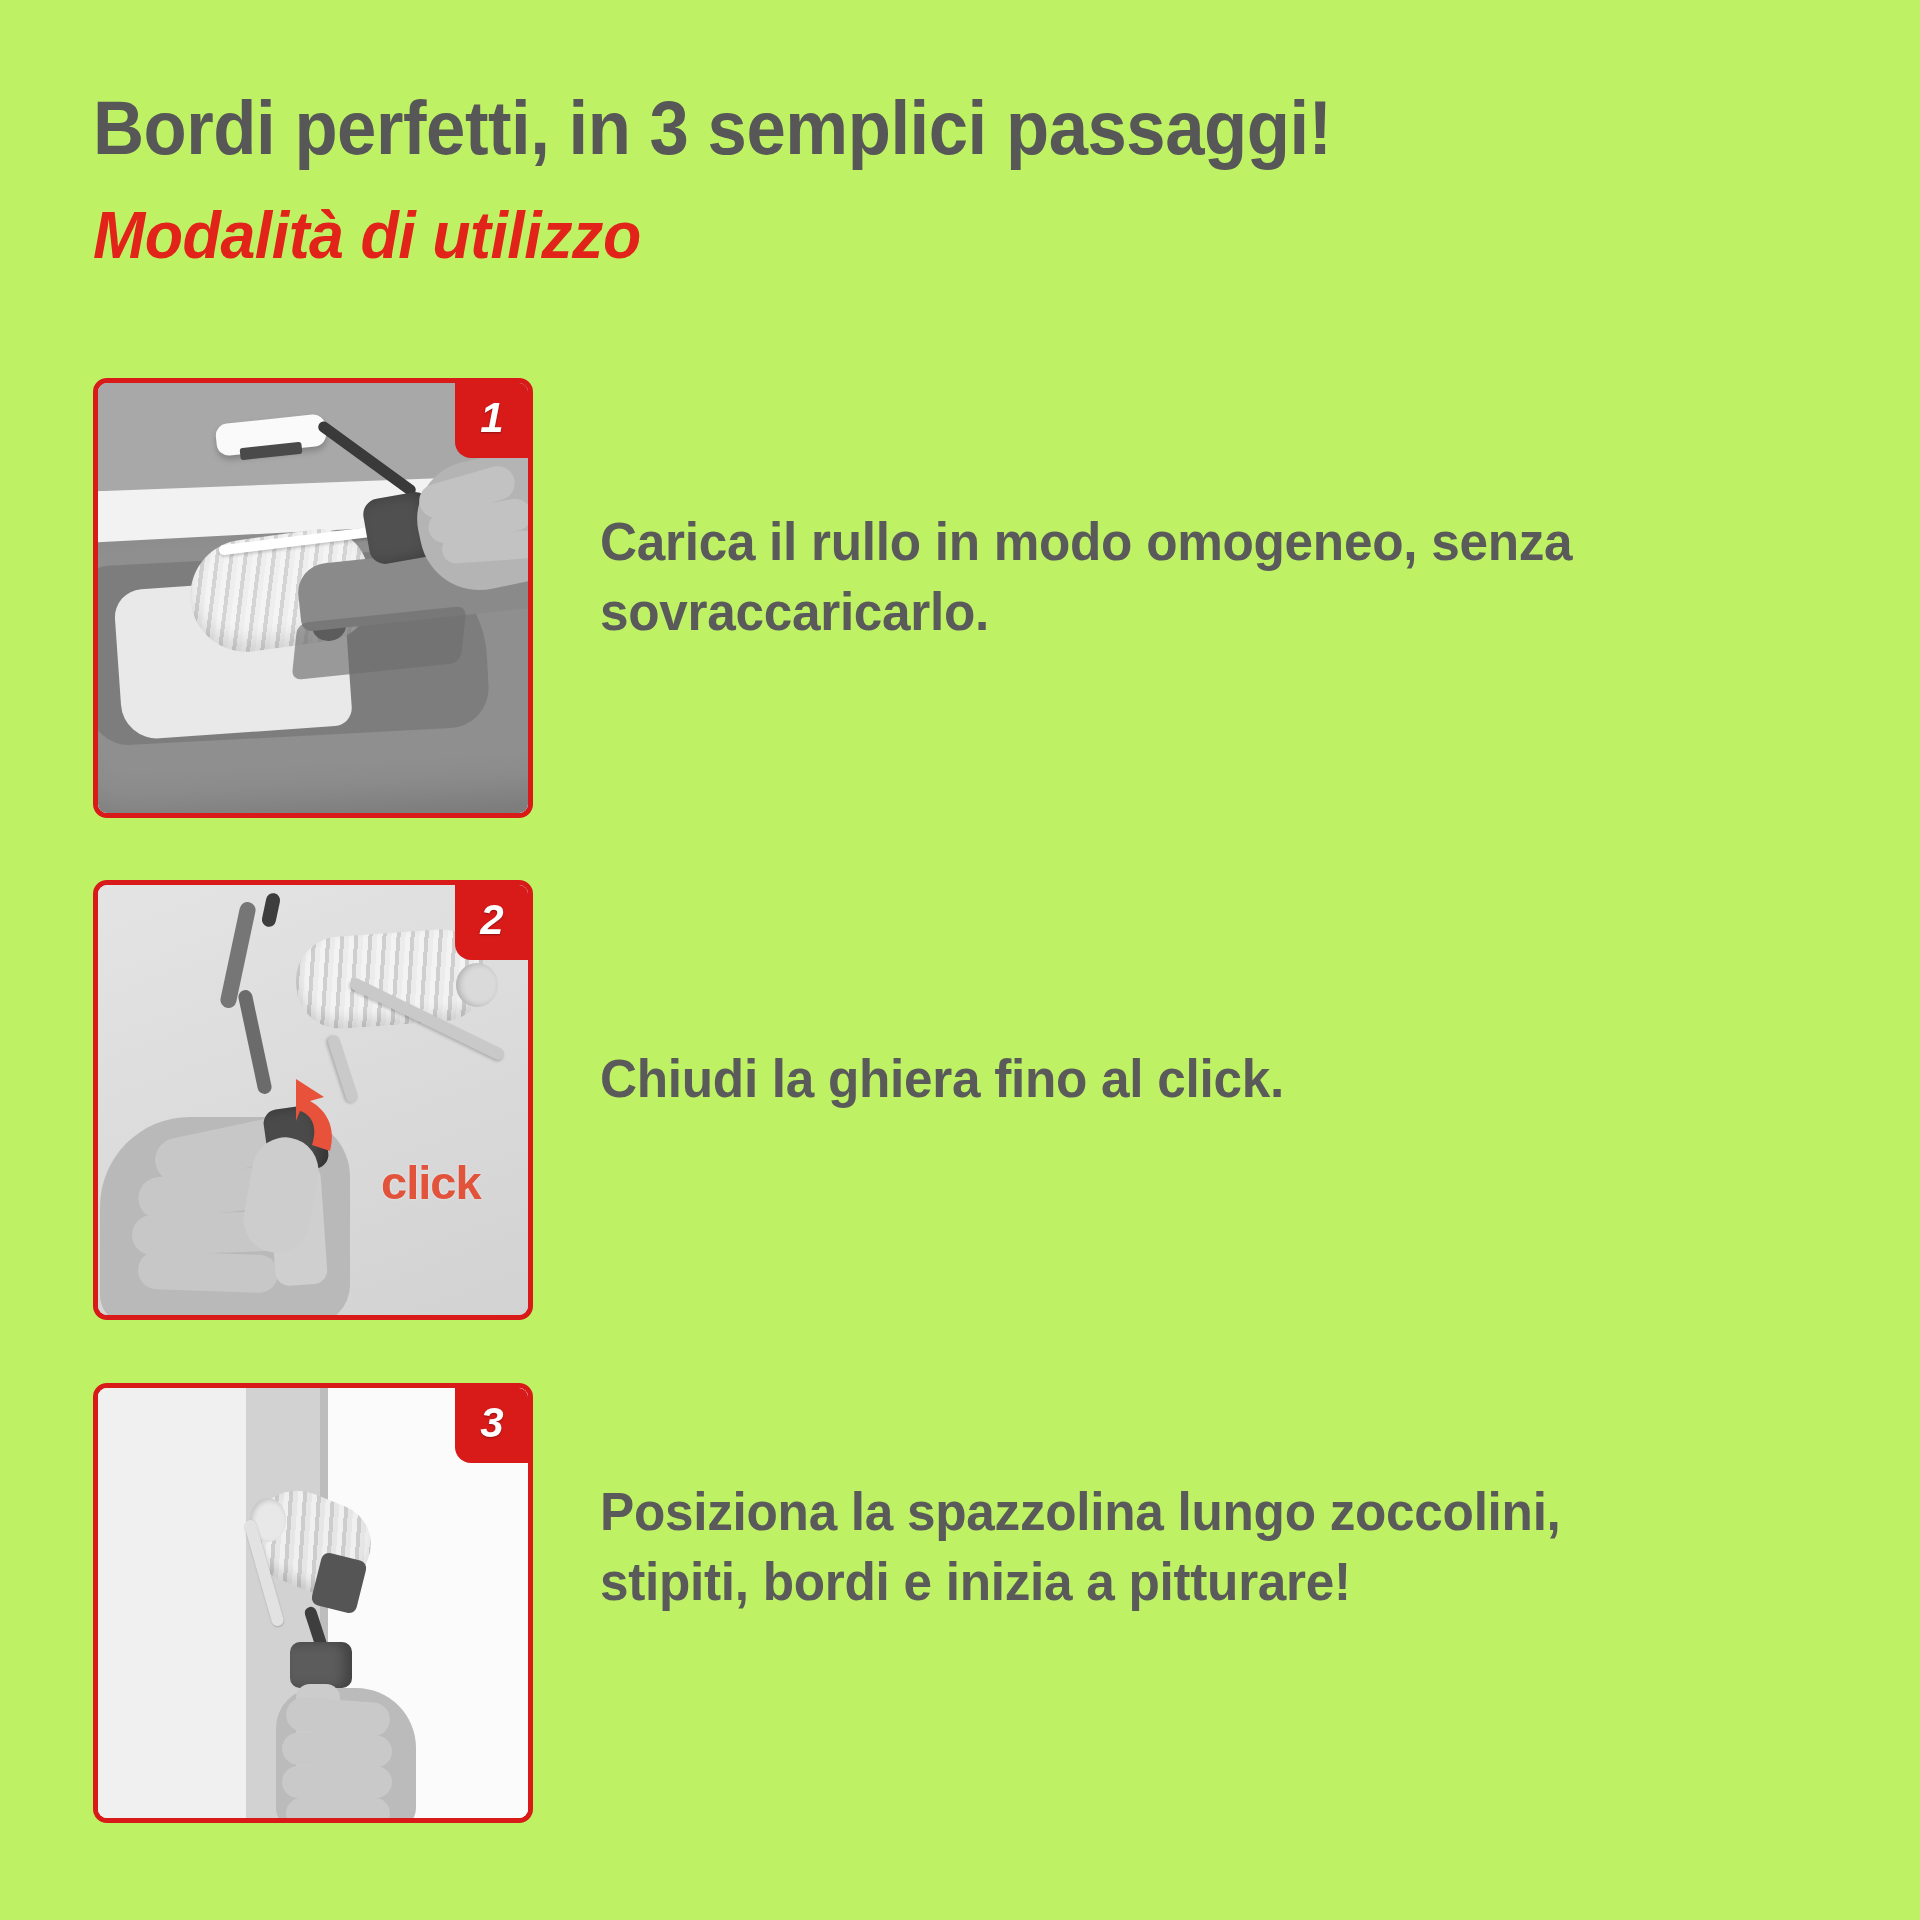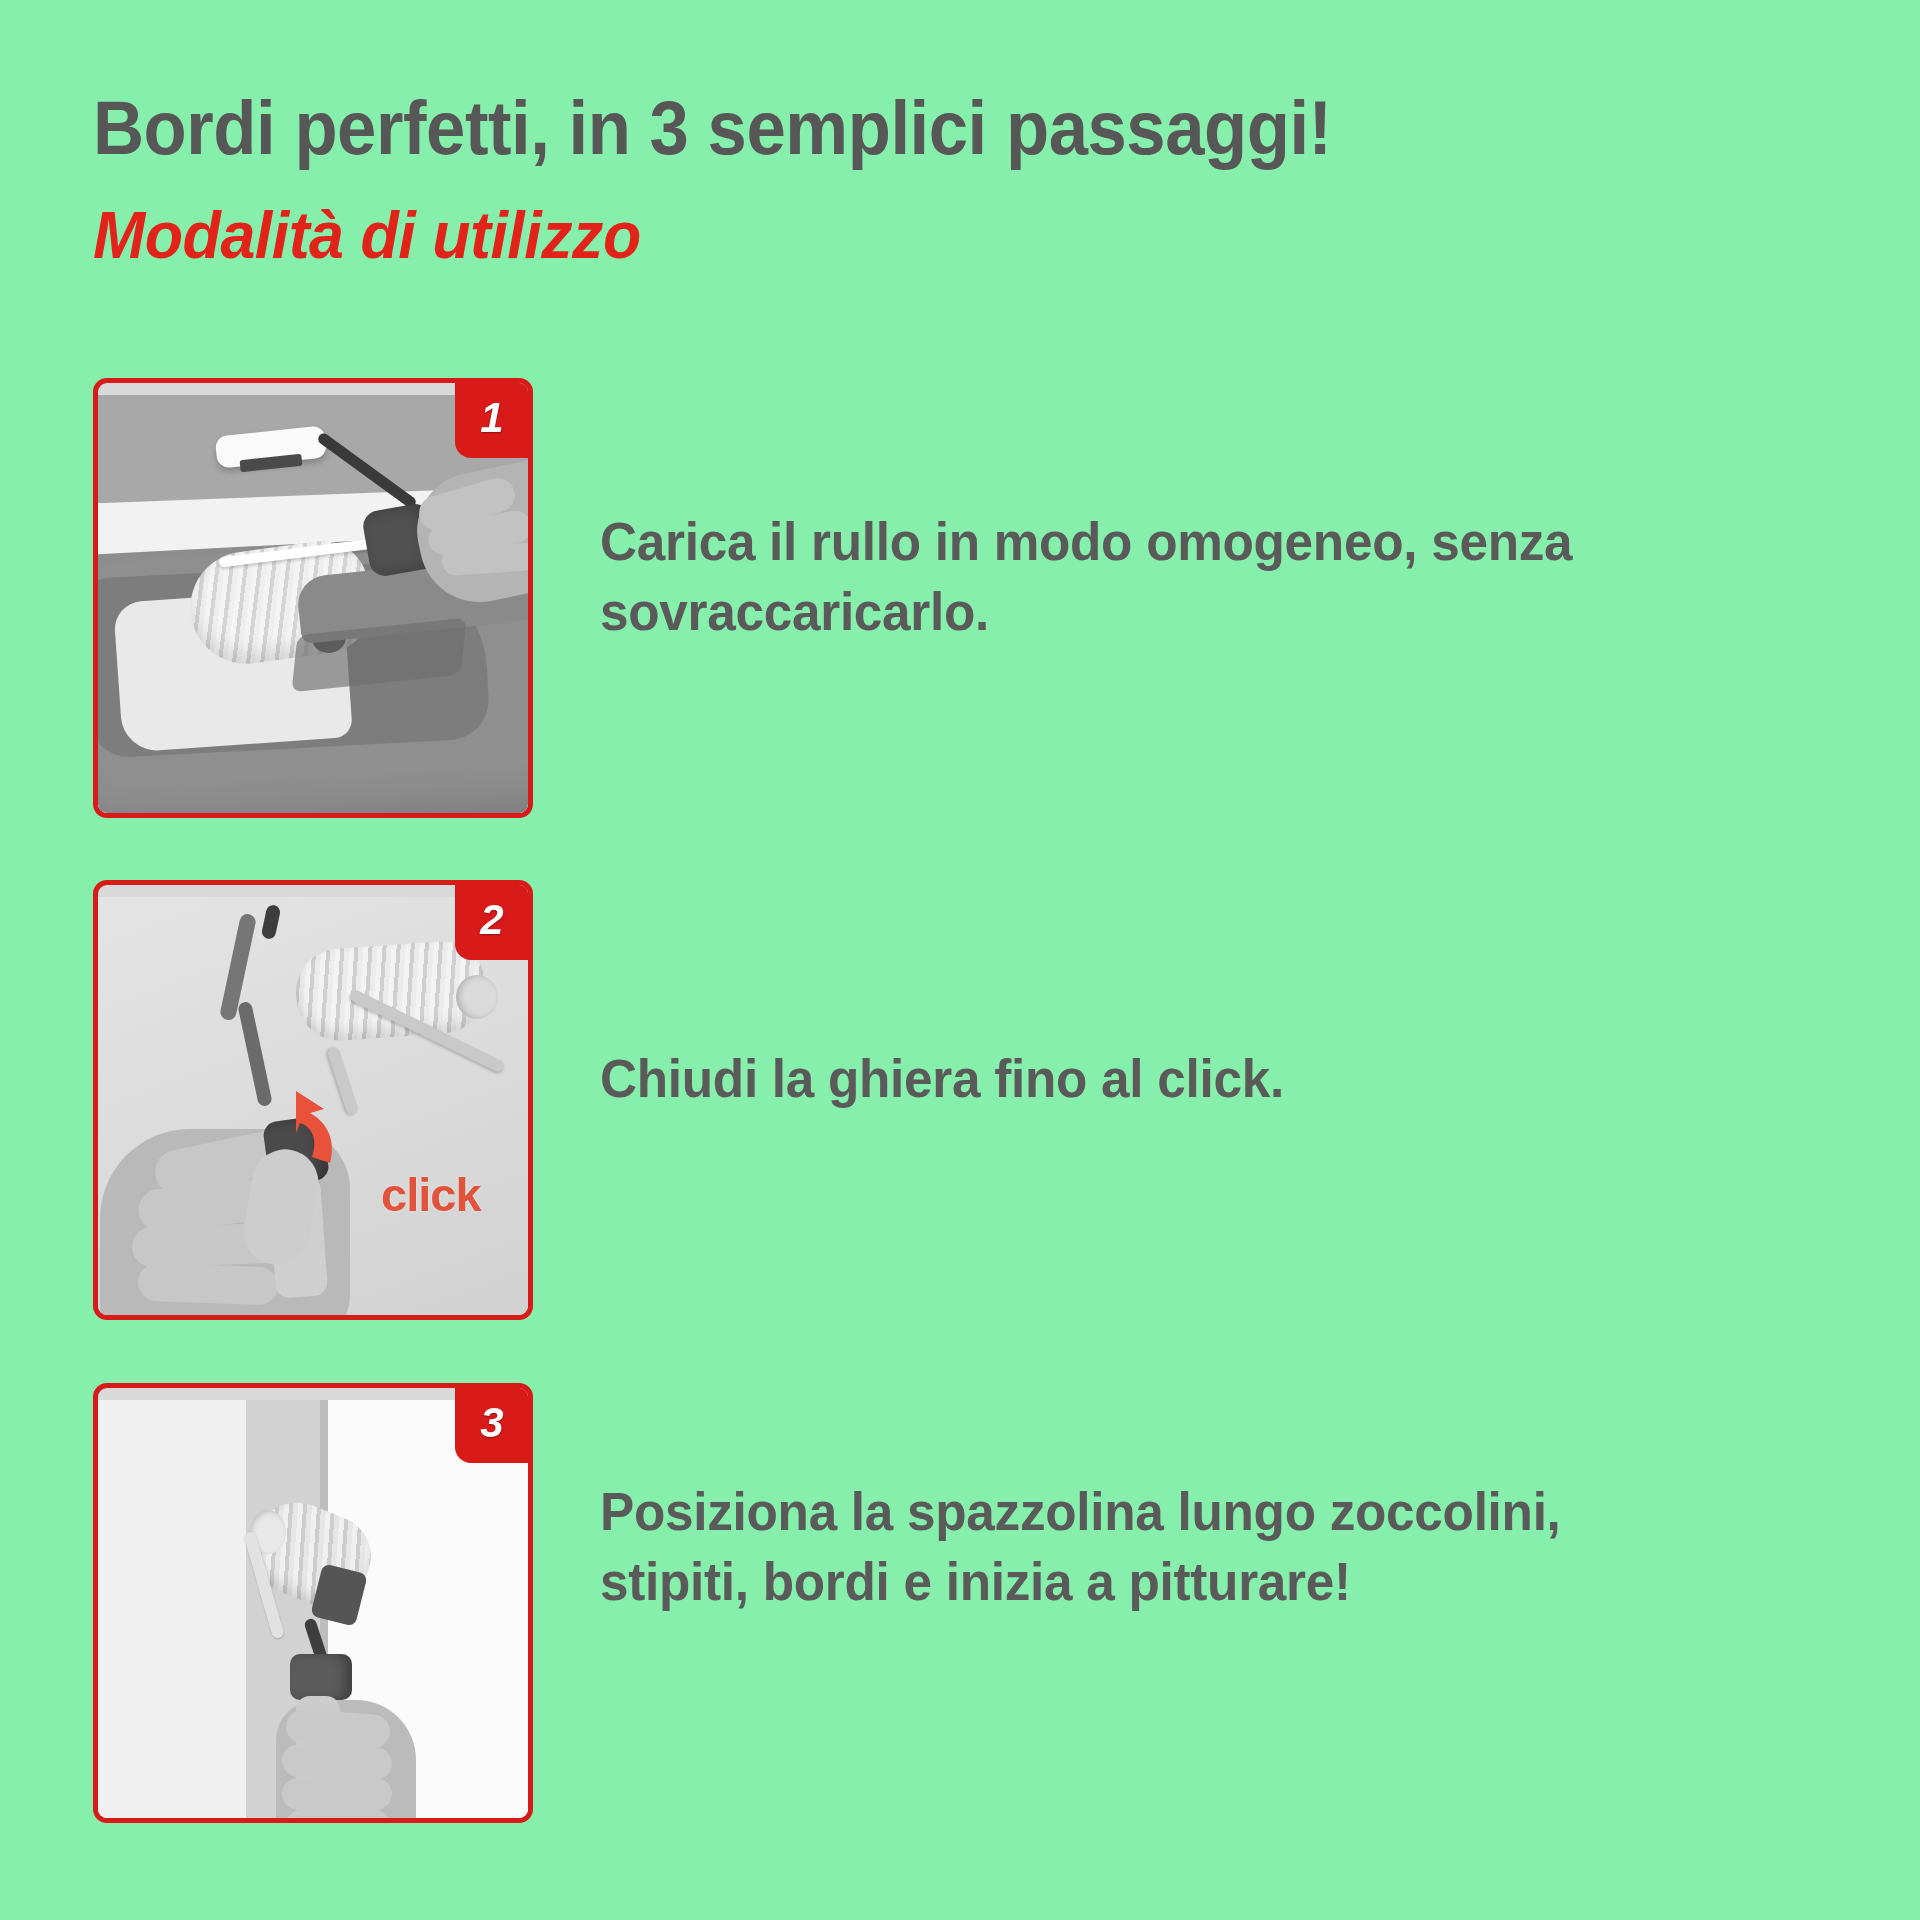--- a/index.html
+++ b/index.html
@@ -11,21 +11,21 @@
     height: 1920px;
     background: #efefe9;
     font-family: "Liberation Sans", sans-serif;
     overflow: hidden;
   }
 
   .page {
     position: relative;
     width: 1920px;
     height: 1920px;
-    background: #86efac;
+    background: #bef264;
   }
 
   
   .headline {
     position: absolute;
     left: 93px;
     top: 84px;
     font-size: 76px;
     line-height: 88px;
     font-weight: 700;
@@ -71,21 +71,20 @@
     border-radius: 14px;
     box-sizing: border-box;
     overflow: hidden;
     background: #d9d9d9;
   }
 
   .photo {
     position: absolute;
     inset: 0;
     overflow: hidden;
-    margin-top: 12px;
   }
 
   
   .badge {
     position: absolute;
     right: -1px;
     top: -1px;
     width: 74px;
     height: 76px;
     background: #d81a19;

